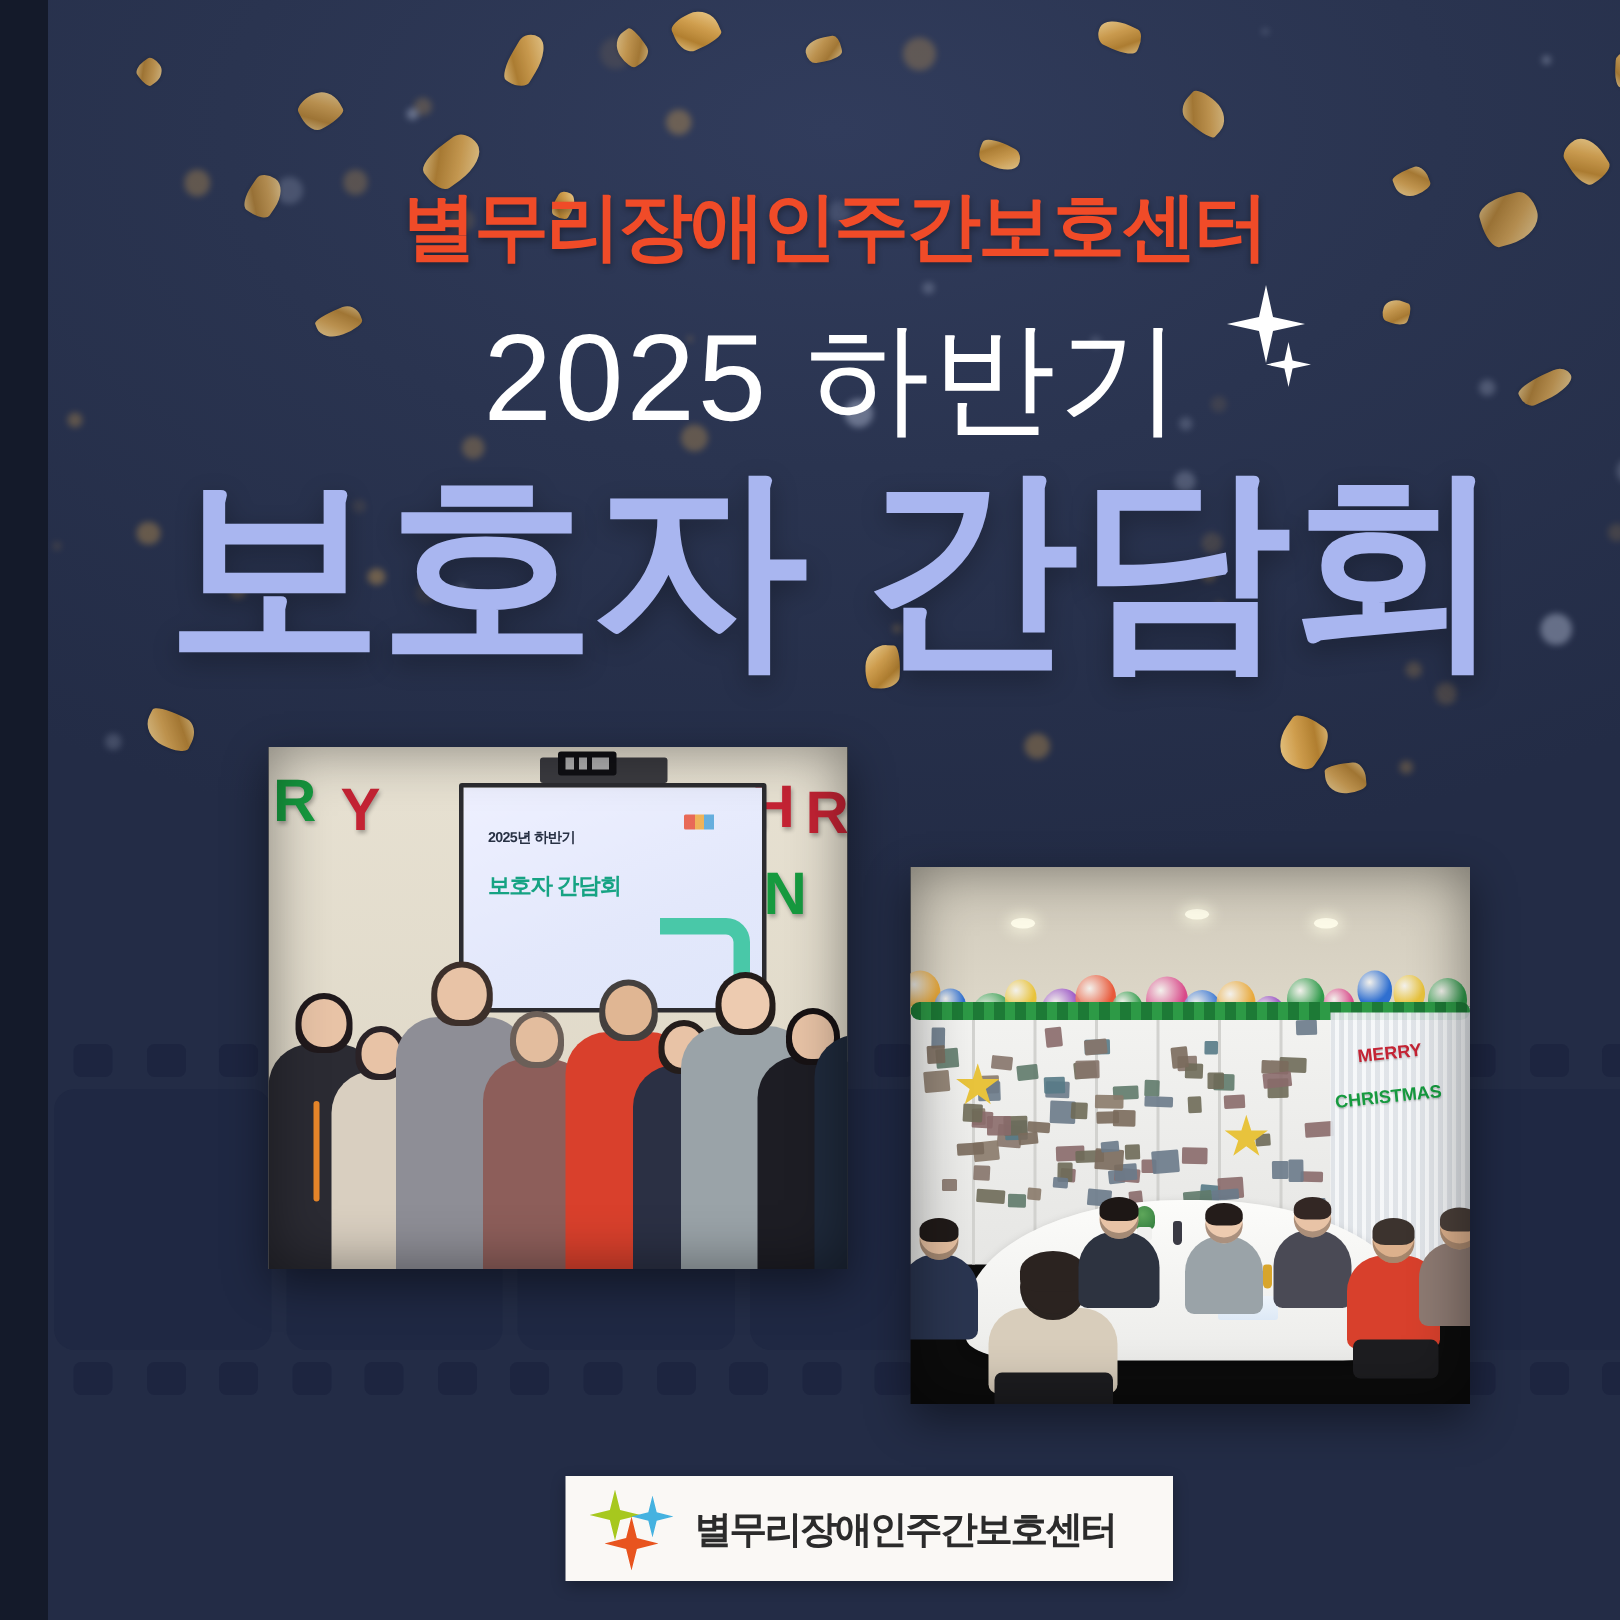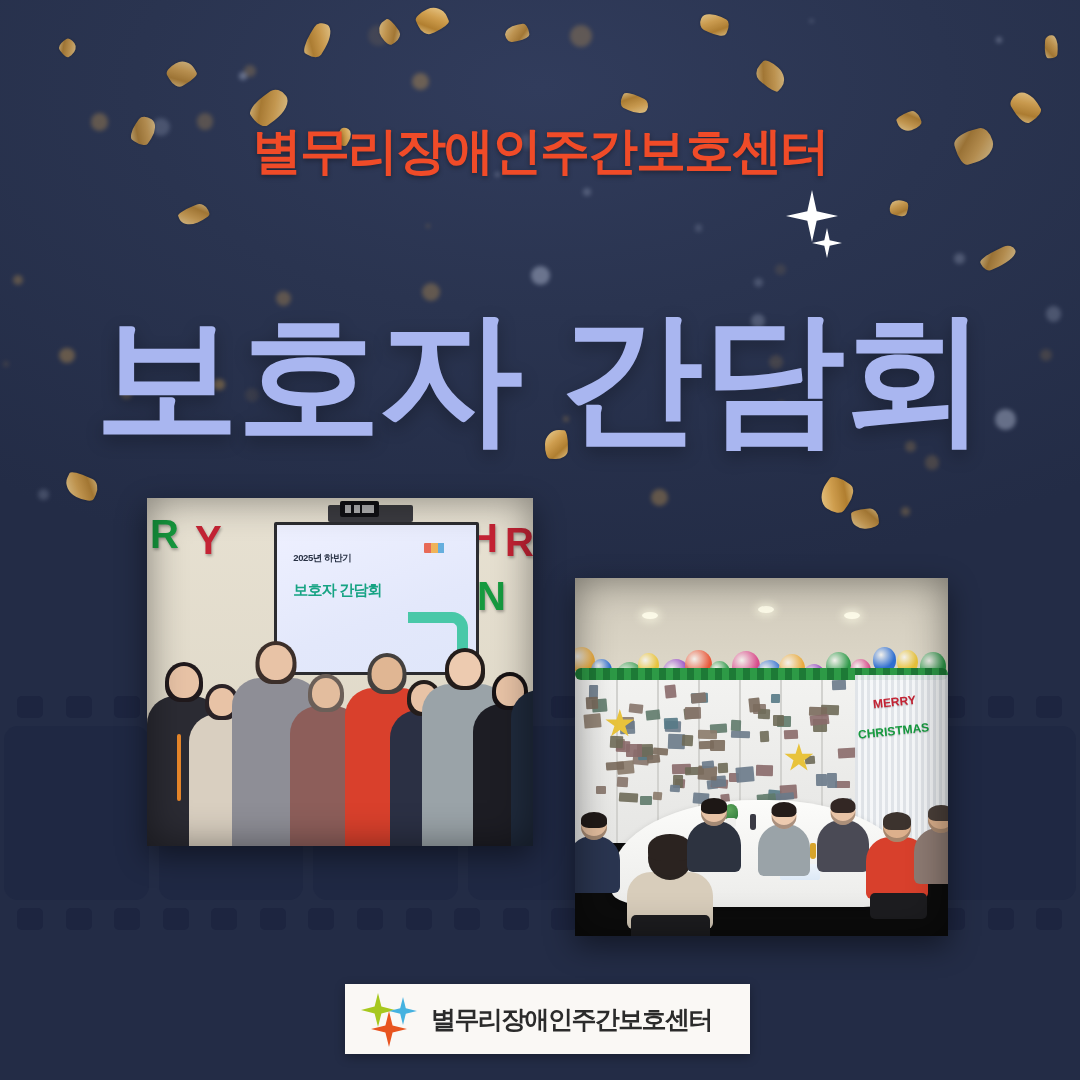--- a/index.html
+++ b/index.html
@@ -8,20 +8,21 @@
     width:1080px; height:1080px;
     font-family:"Liberation Sans","DejaVu Sans",sans-serif;
     overflow:hidden; position:relative;
   }
   .poster{
     position:absolute; inset:0;
     background:
       radial-gradient(ellipse 900px 500px at 50% 8%, #313c5c 0%, #2a3450 45%, #232c46 100%),
       #2a3450;
     overflow:hidden;
+    margin-left:32px;
   }
   
   .decor{ position:absolute; inset:0; pointer-events:none; }
   .bokeh{ position:absolute; border-radius:50%; filter:blur(2px); }
   .ribbon{
     position:absolute;
     background:linear-gradient(135deg,#f6d99a 0%,#d8a44f 40%,#b8832f 70%,#f0cf8d 100%);
     border-radius:60% 20% 55% 25%/50% 60% 30% 50%;
     box-shadow:0 0 3px rgba(0,0,0,.25);
   }
@@ -341,20 +342,21 @@
       <div class="ribbon" style="left: 250px; top: 95px; width: 39.9711px; height: 25.5981px; transform: rotate(144deg); opacity: 0.8793;"></div>
       <div class="ribbon" style="left: 130px; top: 120px; width: 27.6223px; height: 21.1563px; transform: rotate(124deg); opacity: 0.77326;"></div>
       <div class="ribbon" style="left: 890px; top: 200px; width: 18.252px; height: 16.02px; transform: rotate(20deg); opacity: 0.88569;"></div>
       <div class="ribbon" style="left: 980px; top: 250px; width: 37.0298px; height: 15.9341px; transform: rotate(155deg); opacity: 0.787057;"></div>
       <div class="ribbon" style="left: 70px; top: 470px; width: 23.0277px; height: 33.1921px; transform: rotate(296deg); opacity: 0.854017;"></div>
       <div class="ribbon" style="left: 380px; top: 20px; width: 18.0897px; height: 24.3612px; transform: rotate(326deg); opacity: 0.842368;"></div>
       <div class="ribbon" style="left: 505px; top: 25px; width: 23.8241px; height: 16.4618px; transform: rotate(350deg); opacity: 0.837346;"></div>
     </div>
 
   <div class="org-name">별무리장애인주간보호센터</div>
+  <div class="season">2025 하반기</div>
 
   <div class="sparkle" style="left:786px; top:190px; width:52px; height:52px;"></div>
   <div class="sparkle" style="left:812px; top:228px; width:30px; height:30px;"></div>
 
   <div class="main-title">보호자 간담회</div>
 
   <div class="photo photo-left">
     <div class="room-wall"></div>
 
     <div class="balloon-letter" style="left:3px; top:16px; color:#169a3f;">R</div>

